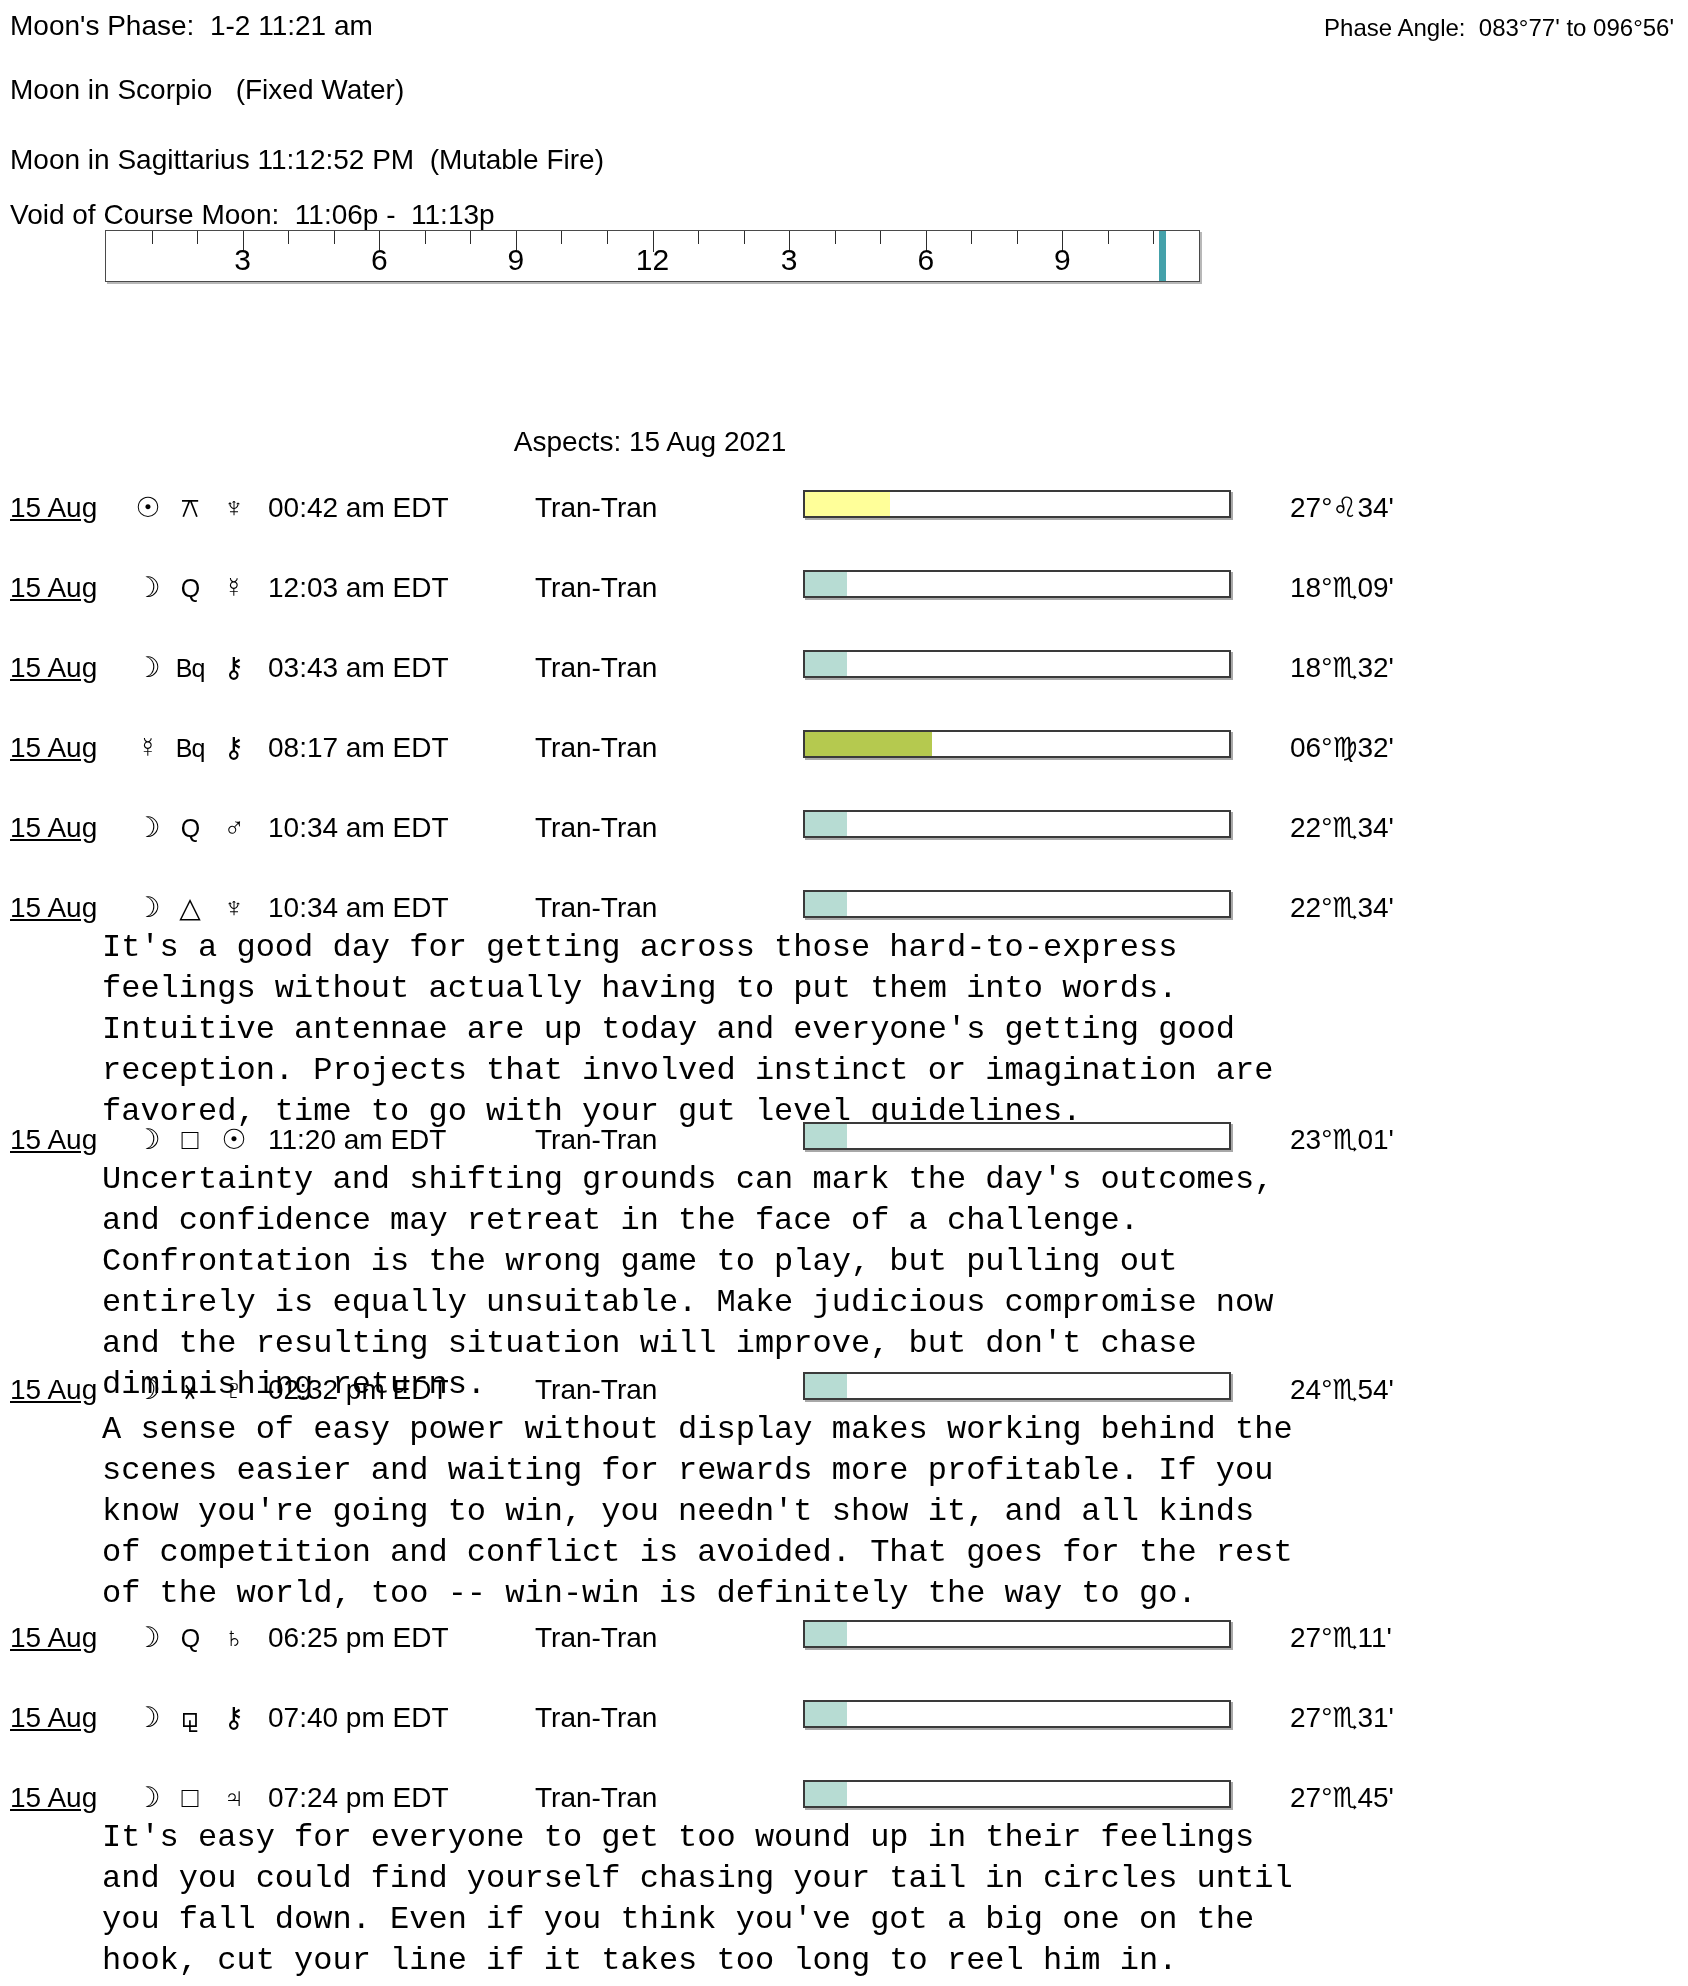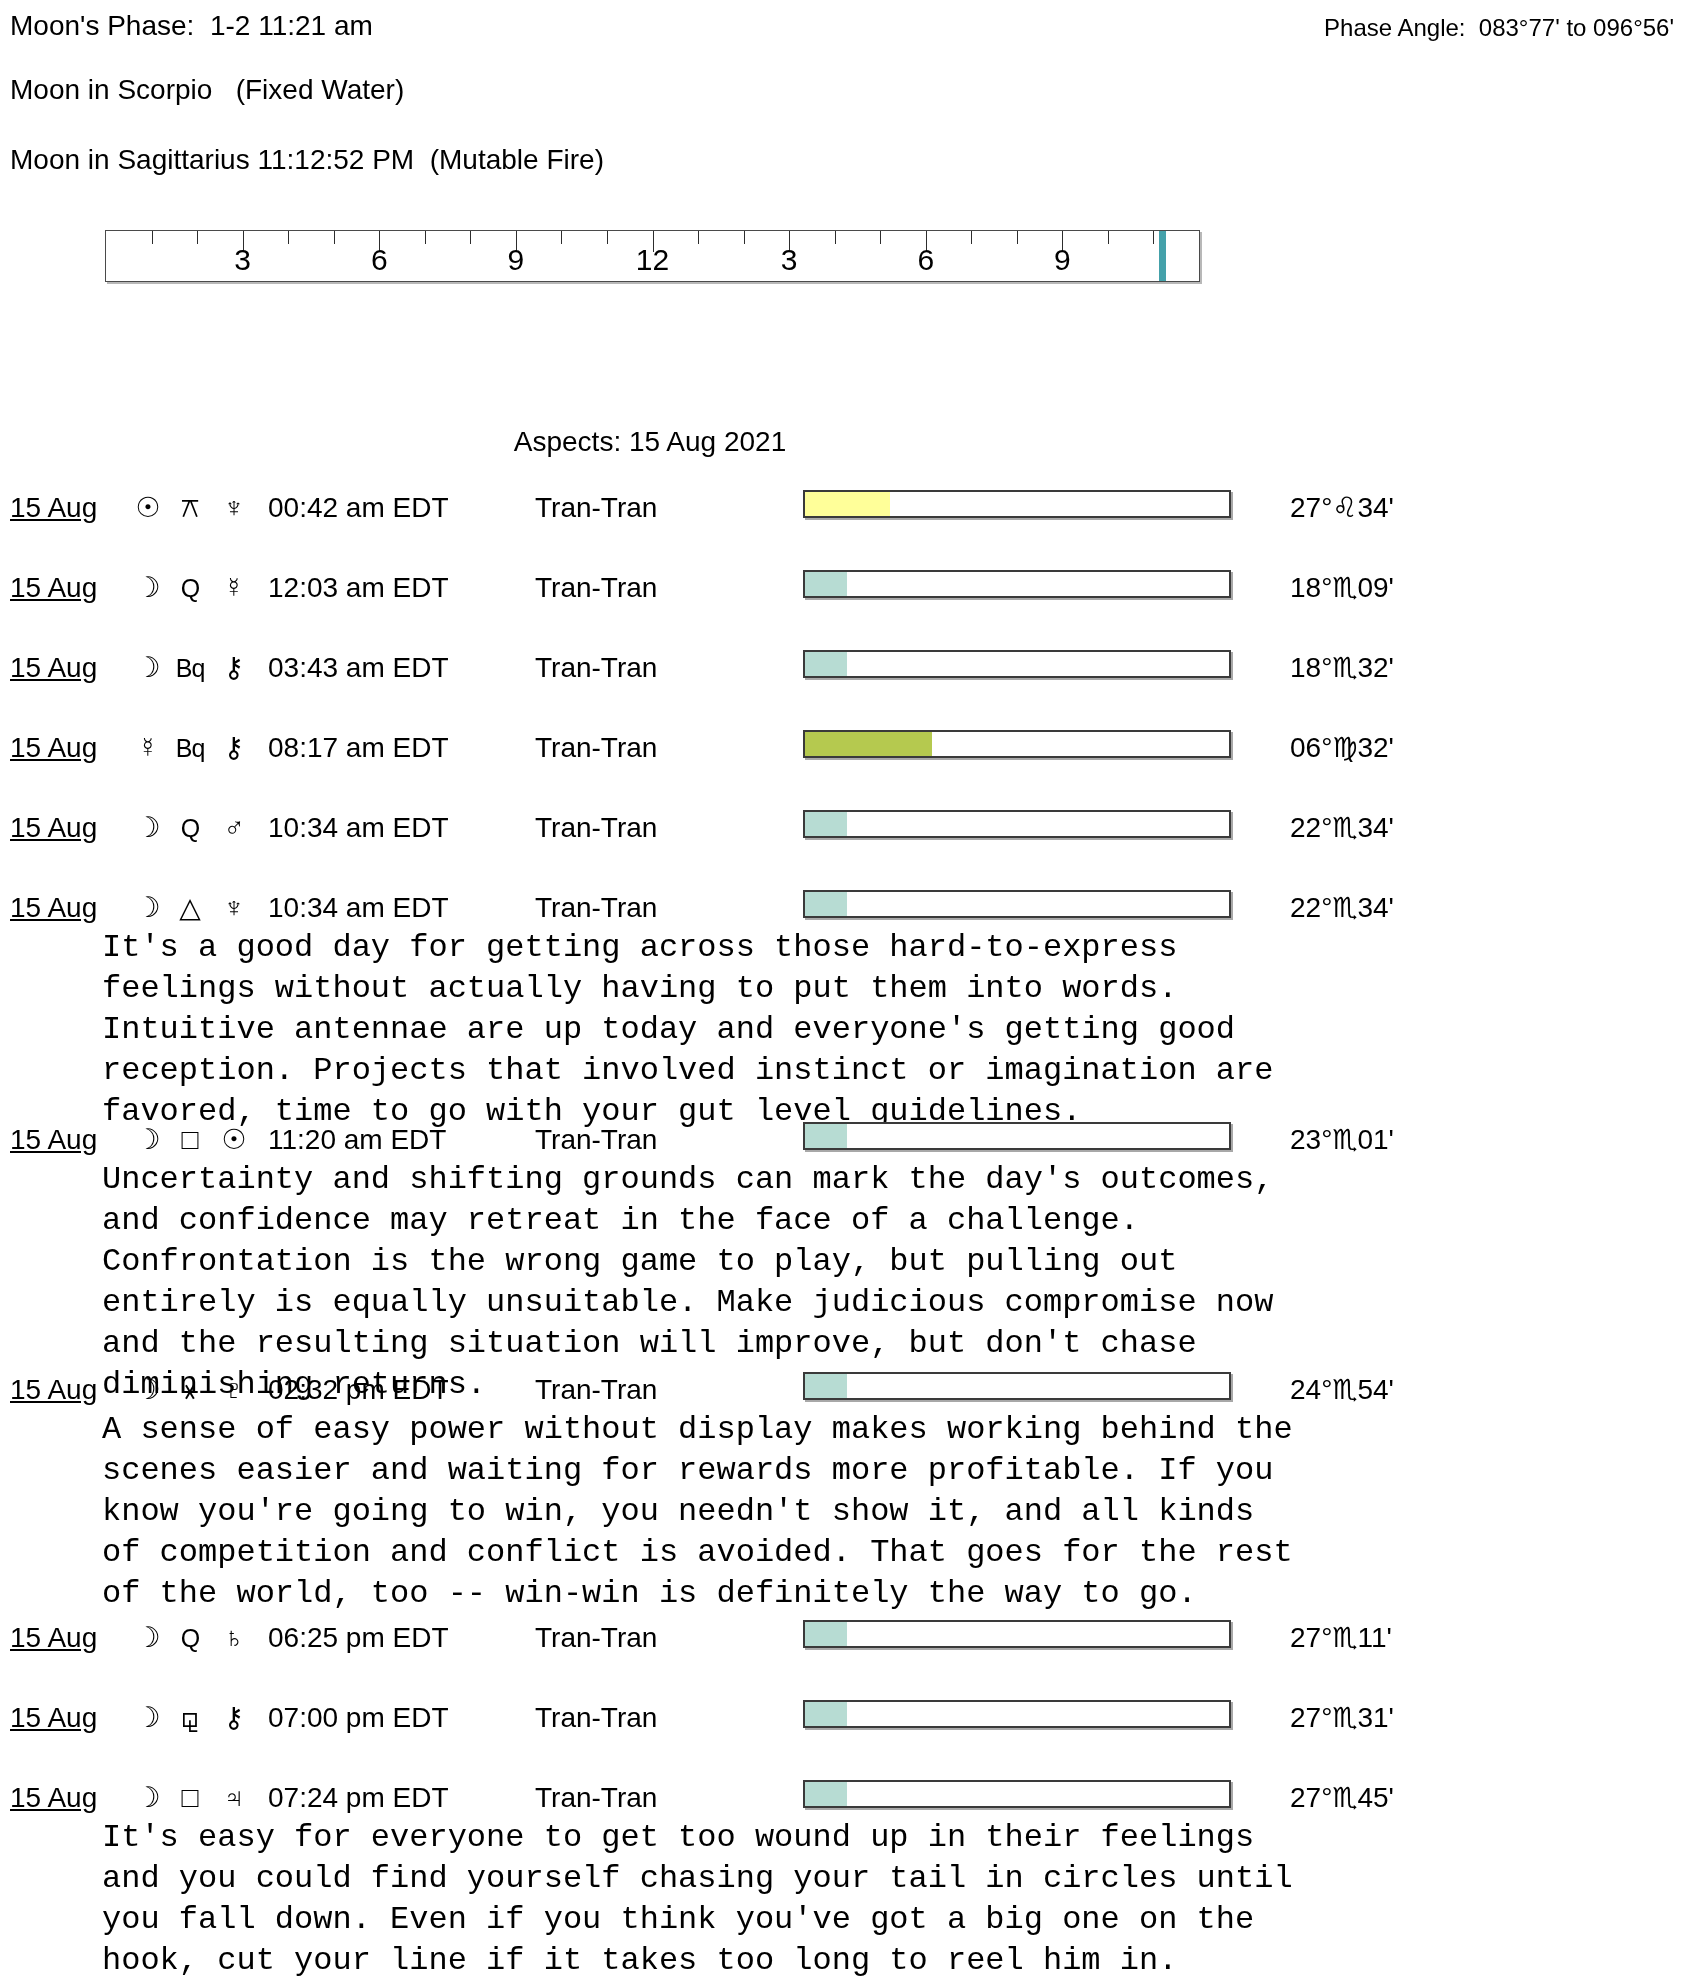--- a/index.html
+++ b/index.html
@@ -40,20 +40,21 @@
 </style>
 </head>
 <body>
 
 <div class="page">
 
   <div class="hline" style="top:10px;">Moon's Phase:  1-2 11:21 am</div>
   <div class="phase-angle">Phase Angle:  083°77' to 096°56'</div>
   <div class="hline" style="top:74px;">Moon in Scorpio   (Fixed Water)</div>
   <div class="hline" style="top:144px;">Moon in Sagittarius 11:12:52 PM  (Mutable Fire)</div>
+  <div class="hline" style="top:199px;">Void of Course Moon:  11:06p -  11:13p</div>
 
   <div class="ruler" id="ruler">
       <div class="tick" style="left: 4.16667%;"></div>
       <div class="tick" style="left: 8.33333%;"></div>
       <div class="tick major" style="left: 12.5%;"></div>
       <div class="tick" style="left: 16.6667%;"></div>
       <div class="tick" style="left: 20.8333%;"></div>
       <div class="tick major" style="left: 25%;"></div>
       <div class="tick" style="left: 29.1667%;"></div>
       <div class="tick" style="left: 33.3333%;"></div>
@@ -181,21 +182,21 @@
       <span class="a-type">Tran-Tran</span>
       <span class="a-bar"><span class="a-fill" style="width: 10%; background: rgb(183, 220, 211);"></span></span>
       <span class="a-pos">27°♏11'</span>
 
     </div>
     <div class="aspect-row" style="top: 1700px;">
       <span class="a-date">15 Aug</span>
       <span class="a-g g1 p1">☽</span>
       <span class="a-g g2 asp">⚼</span>
       <span class="a-g g3 p2">⚷</span>
-      <span class="a-time">07:00 pm EDT</span>
+      <span class="a-time">07:40 pm EDT</span>
       <span class="a-type">Tran-Tran</span>
       <span class="a-bar"><span class="a-fill" style="width: 10%; background: rgb(183, 220, 211);"></span></span>
       <span class="a-pos">27°♏31'</span>
 
     </div>
     <div class="aspect-row" style="top: 1780px;">
       <span class="a-date">15 Aug</span>
       <span class="a-g g1 p1">☽</span>
       <span class="a-g g2 asp">□</span>
       <span class="a-g g3 p2">♃</span>

